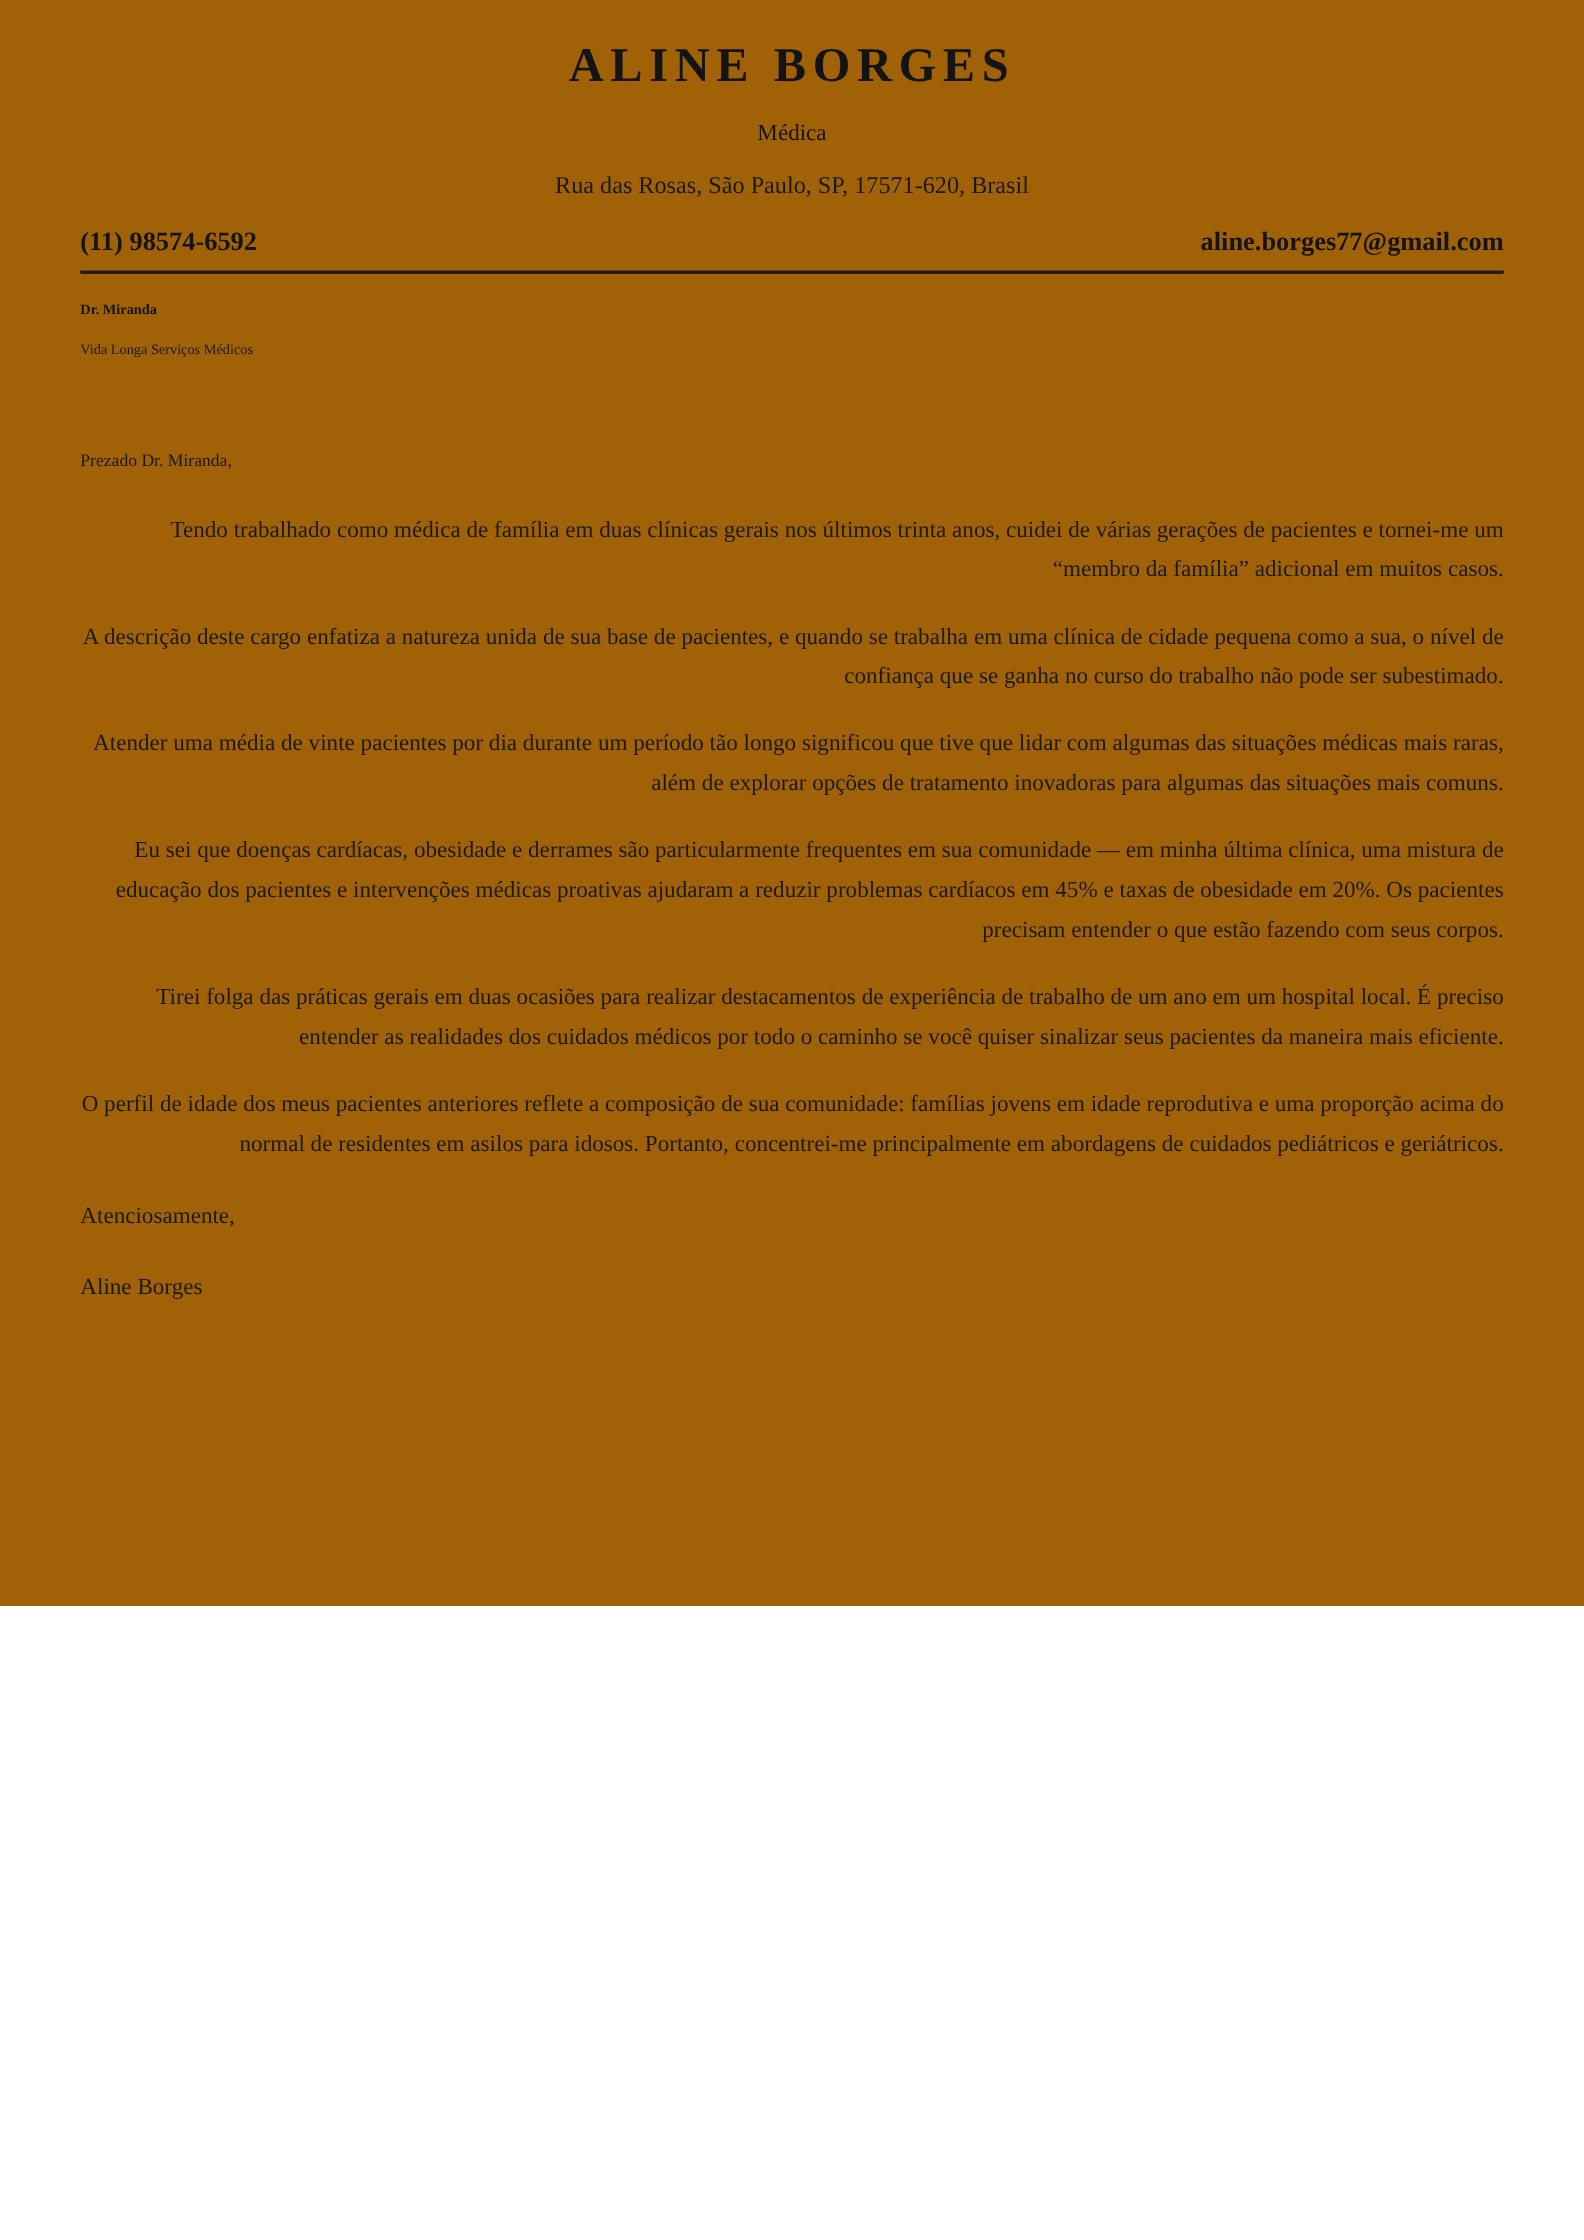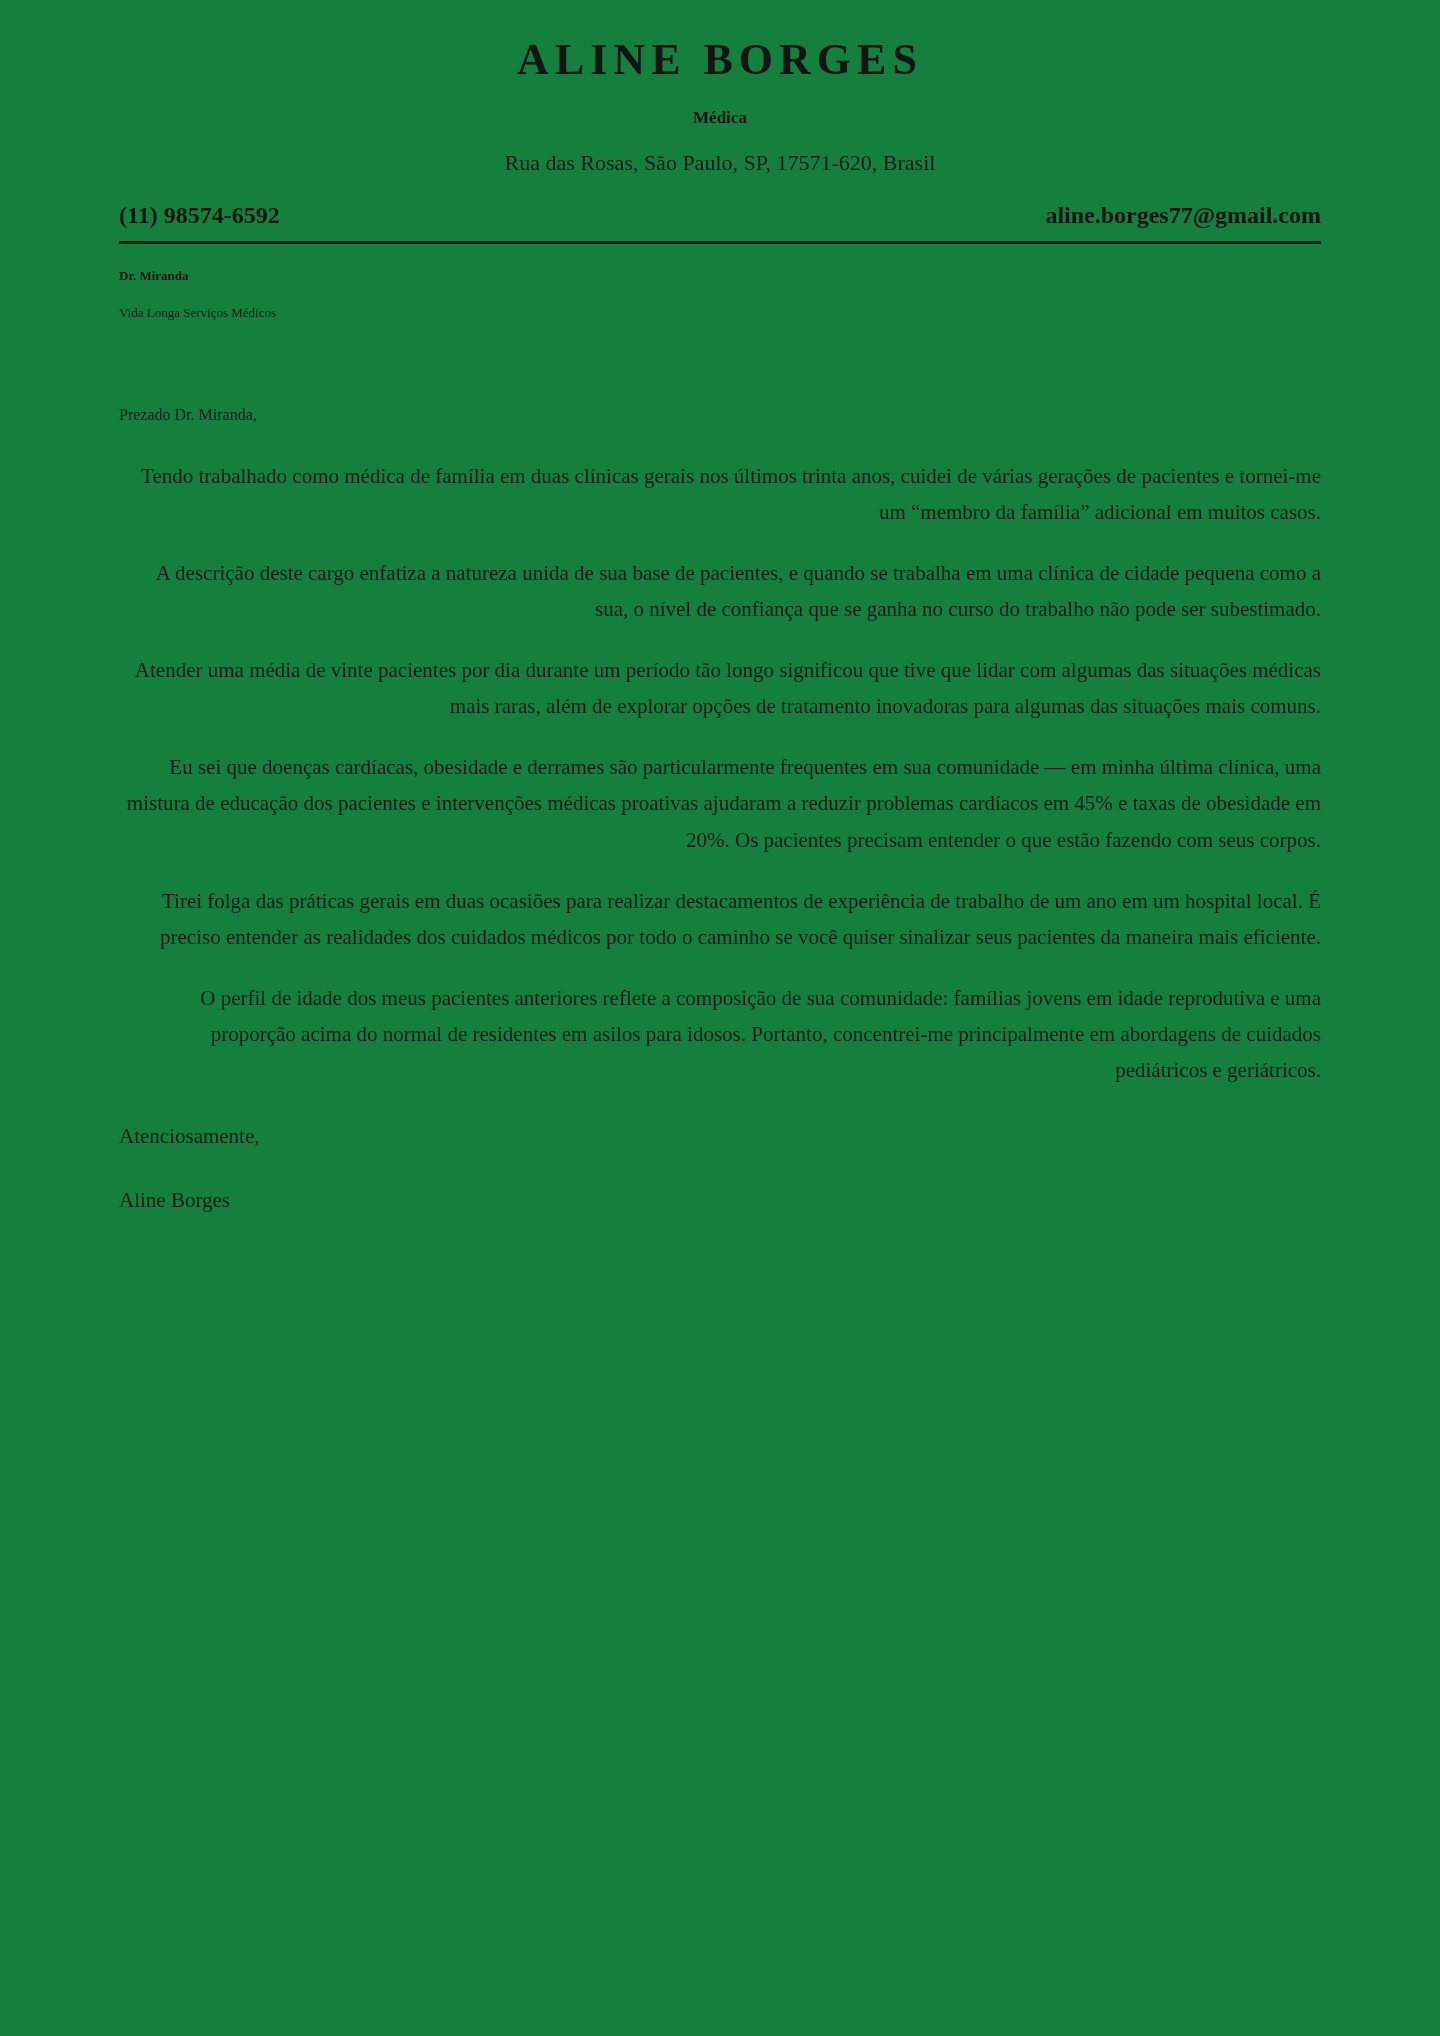--- a/index.html
+++ b/index.html
@@ -7,45 +7,45 @@
     padding: 0;
     background: #ffffff;
   }
   body {
     font-family: "Liberation Serif", "DejaVu Serif", serif;
     color: #1a1a1a;
   }
   .page {
     position: relative;
     width: 1440px;
-    height: 2036px;
+    height: 1460px;
     margin: 0 auto;
-    background: #15803d;
+    background: #a16207;
     box-sizing: border-box;
-    padding: 0 119px;
+    padding: 0 73px;
     overflow: hidden;
   }
 
   
   .header {
     padding-top: 34px;
     text-align: center;
   }
   .cand-name {
     font-size: 44px;
     font-weight: 700;
     letter-spacing: 6px;
     line-height: 1.18;
     color: #141414;
     margin: 0;
     white-space: nowrap;
   }
   .cand-title {
-    font-size: 17px;
-    font-weight: 700;
+    font-size: 21px;
+    font-weight: 400;
     margin: 22px 0 0 0;
     color: #141414;
   }
   .cand-address {
     font-size: 22px;
     font-weight: 400;
     margin: 22px 0 0 0;
     color: #1a1a1a;
   }
 

